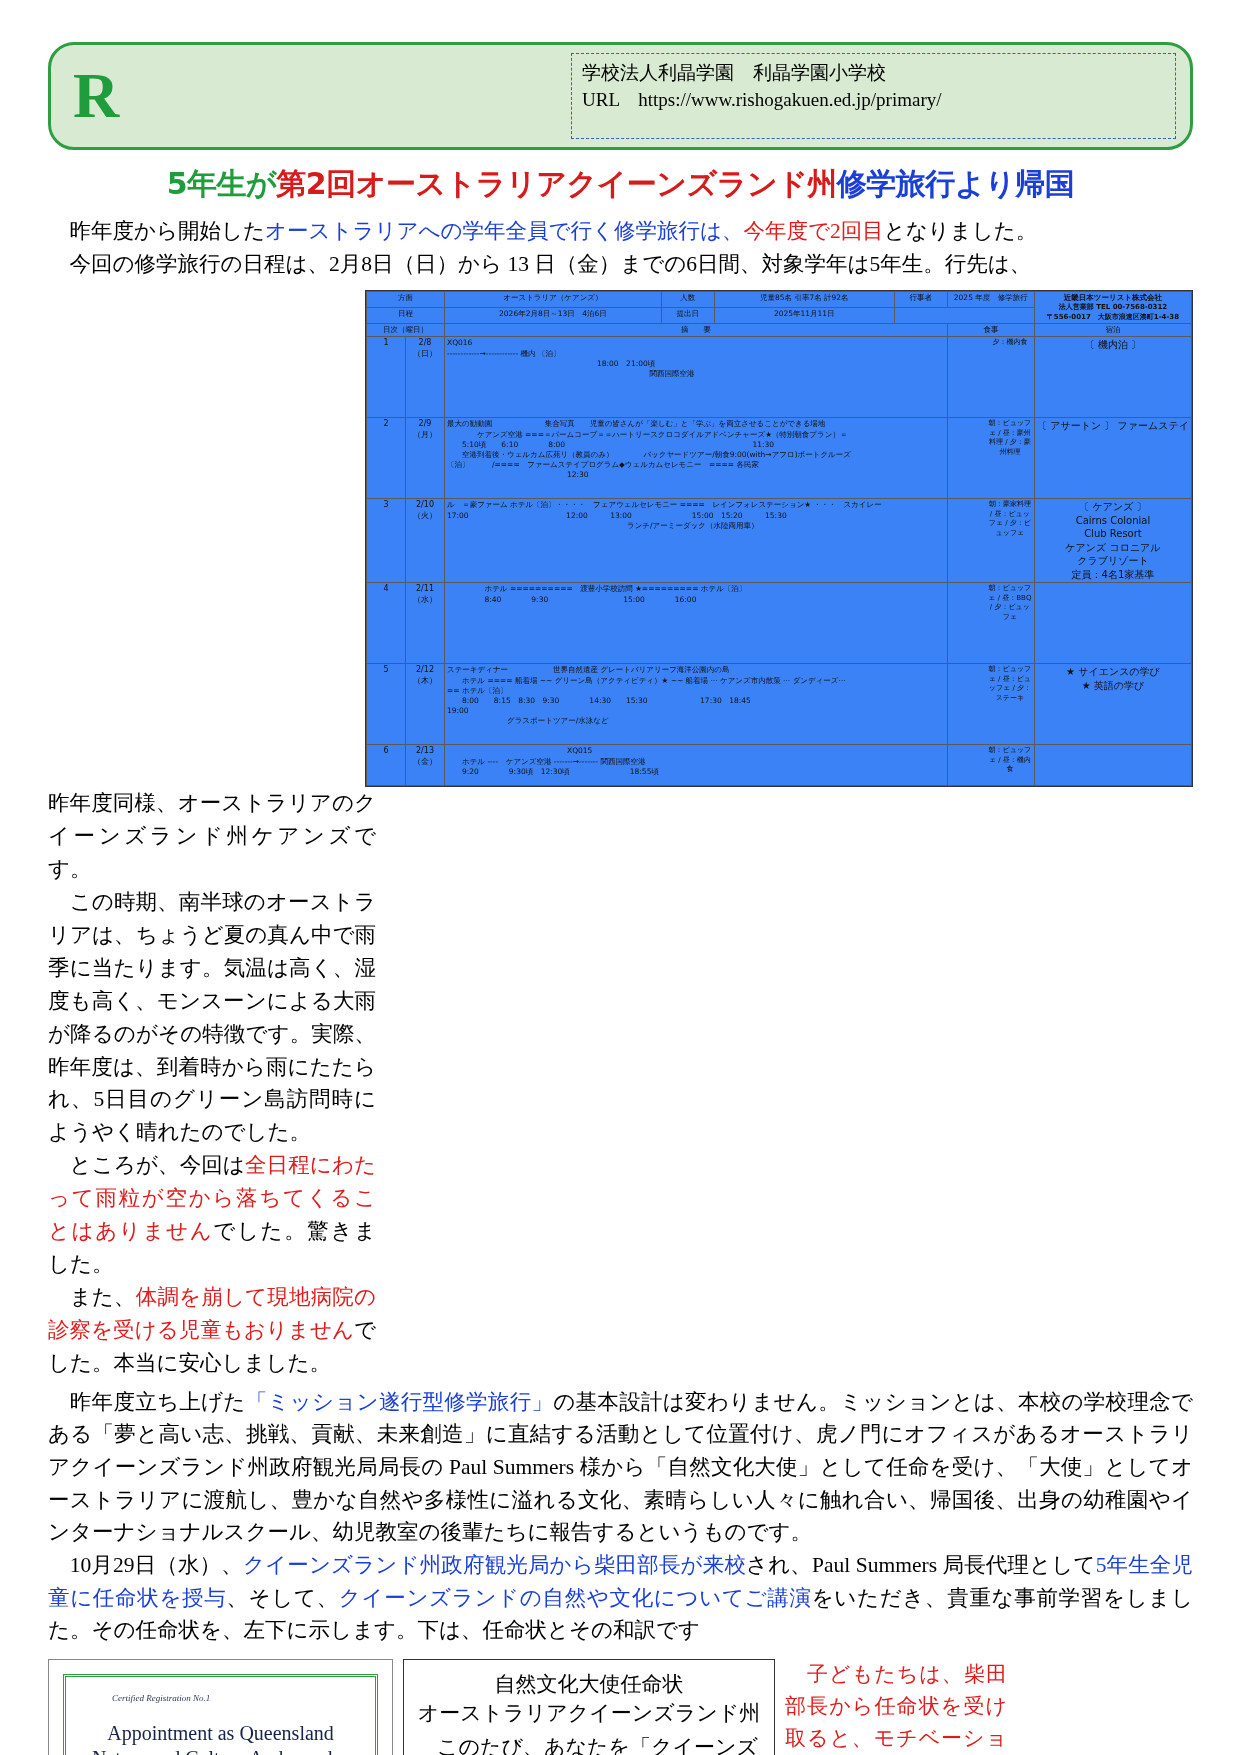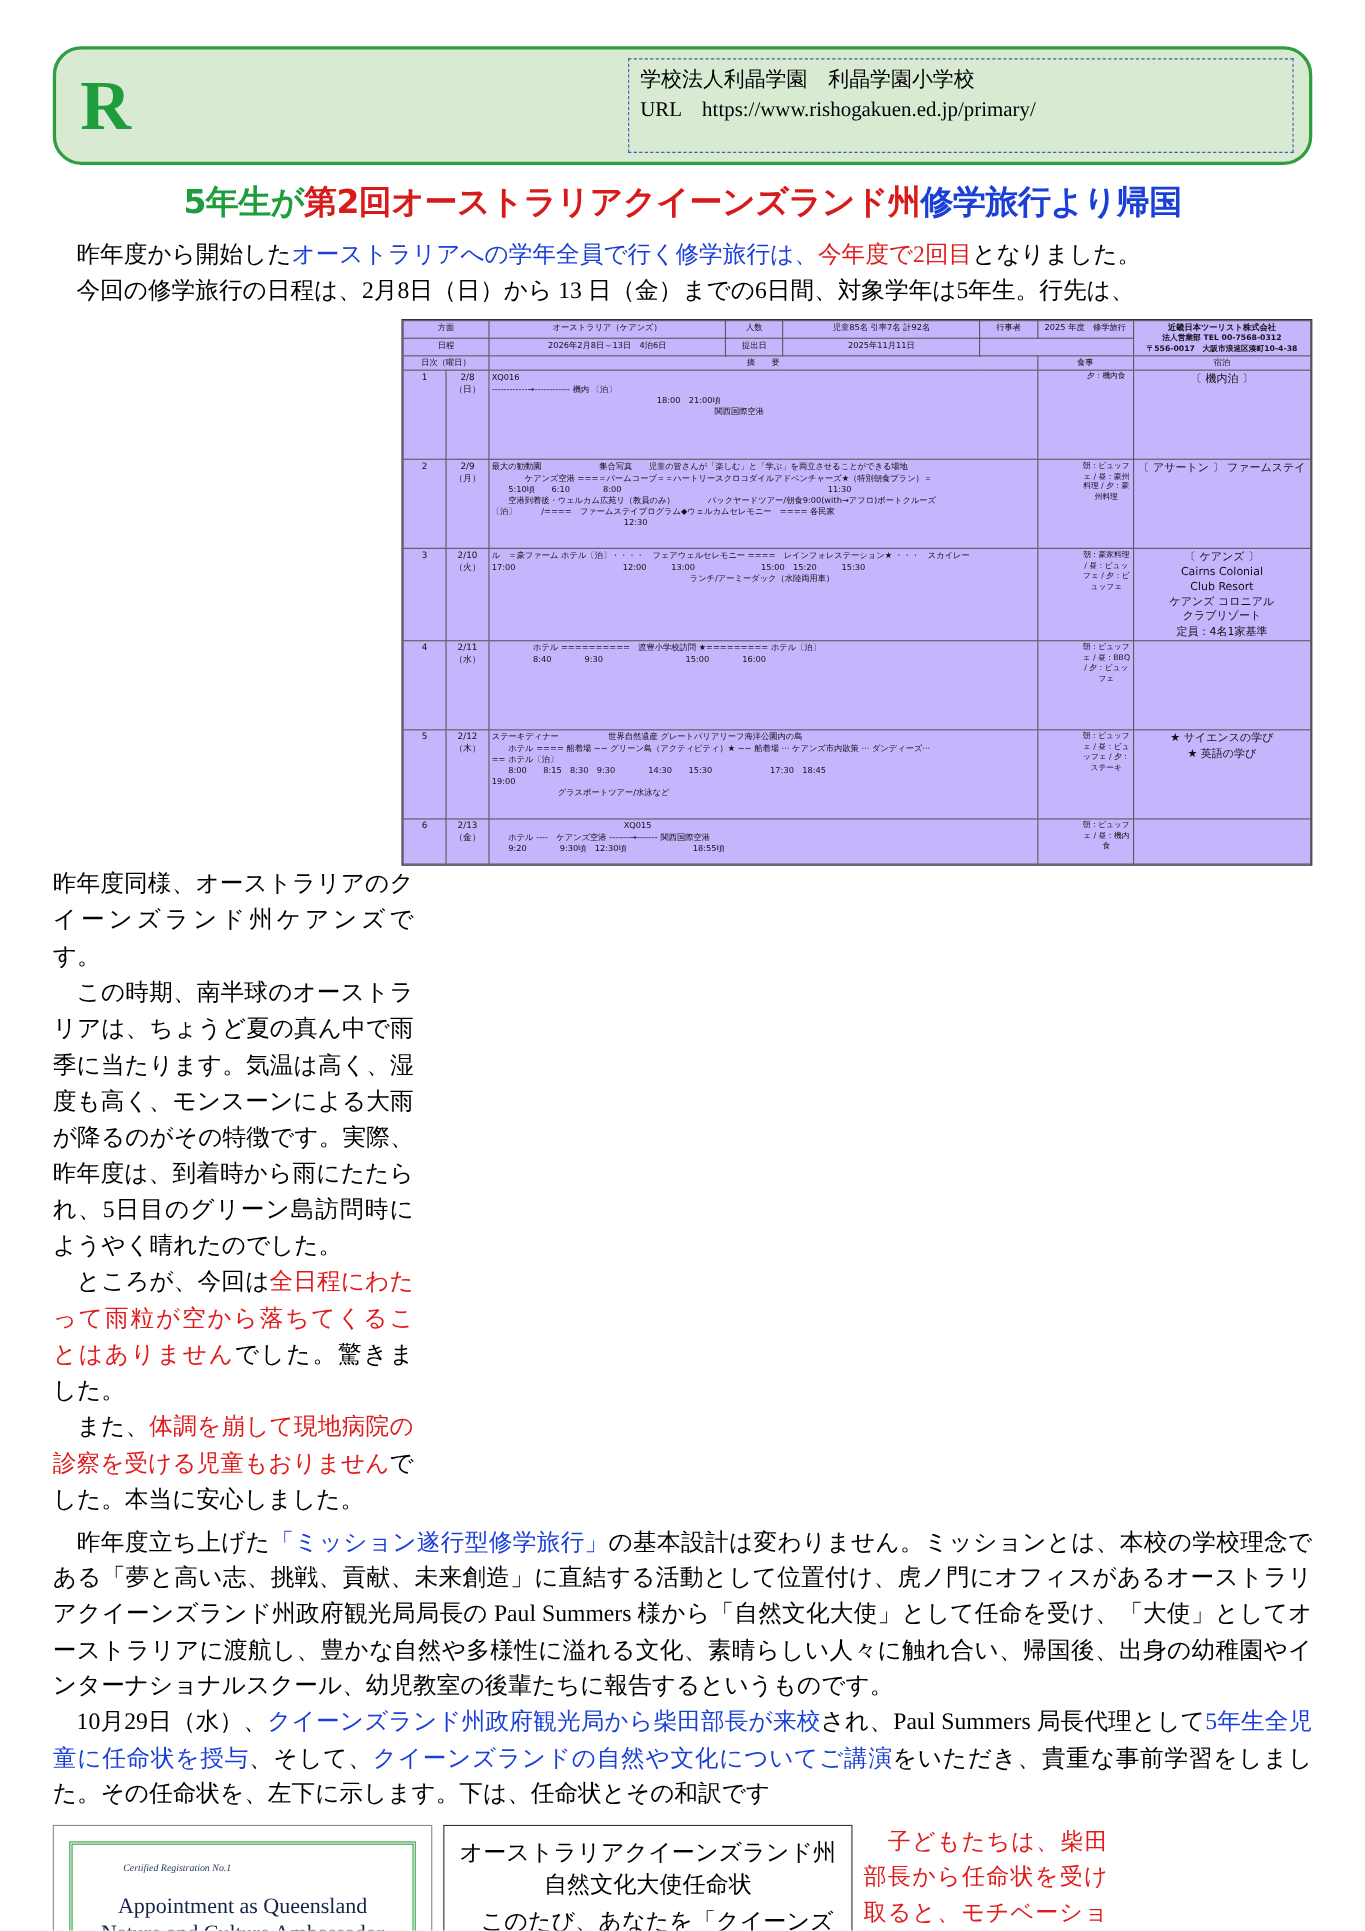--- a/index.html
+++ b/index.html
@@ -104,21 +104,21 @@
     float: left;
     font-size: 21.5px;
     line-height: 1.53;
     text-align: justify;
   }
   .itin {
     float: right;
     width: 828px;
     border: 1px solid #333;
     box-sizing: border-box;
-    background: #c4b5fd;
+    background: #3b82f6;
     font-family: "DejaVu Sans", sans-serif;
     font-size: 7.5px;
     color: #111;
     margin-top: 6px;
   }
   .itin table { border-collapse: collapse; width: 100%; }
   .itin td, .itin th {
     border: 1px solid #5a5a5a;
     padding: 1px 2px;
     vertical-align: top;
@@ -220,21 +220,21 @@
             <tr class="hdr">
           <td colspan="2">方面</td>
           <td colspan="3">オーストラリア（ケアンズ）</td>
           <td>人数</td>
           <td colspan="2">児童85名 引率7名 計92名</td>
           <td>行事者</td>
           <td colspan="2">2025 年度　修学旅行</td>
           <td rowspan="2" class="firm">
             <div>近畿日本ツーリスト株式会社</div>
             <div class="small">法人営業部 TEL 00-7568-0312</div>
-            <div class="small">〒556-0017　大阪市浪速区湊町10-4-38</div>
+            <div class="small">〒556-0017　大阪市浪速区湊町1-4-38</div>
           </td>
         </tr>
         <tr class="hdr">
           <td colspan="2">日程</td>
           <td colspan="3">2026年2月8日～13日　4泊6日</td>
           <td>提出日</td>
           <td colspan="2">2025年11月11日</td>
           <td colspan="3"></td>
         </tr>
         <tr class="hdr">
@@ -366,22 +366,22 @@
         <div class="cert-title">
           <div>Appointment as Queensland</div>
           <div>Nature and Culture Ambassador</div>
         </div>
 
       </div>
     </div>
 
     <div class="cert-text">
       <div class="t-head">
+        <div>自然文化大使任命状</div>
         <div>オーストラリアクイーンズランド州</div>
-        <div>自然文化大使任命状</div>
       </div>
       <div><span>　このたび、あなたを「クイーンズランド州　自然文化大使」に任命いたします。あなたは、</span></div>
 
     </div>
 
     <div class="right-col">
       <div><span class="red">　子どもたちは、柴田部長から任命状を受け取ると、モチベーションが急上昇</span><span>します。「行政機関の方から直接授与される任命状という思いがけない仕掛け」によって、両国の架け橋となるミッションを負ったからです。</span></div>
 
     </div>
   </div>

